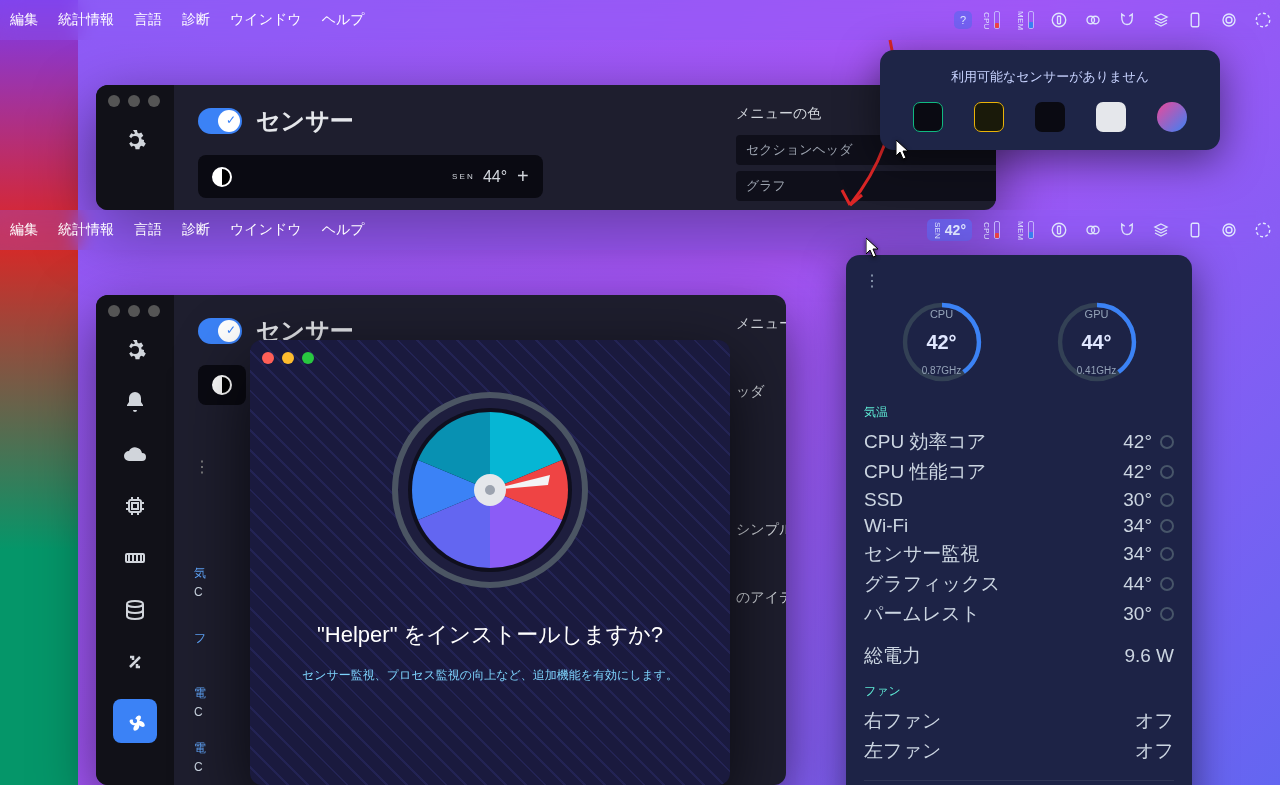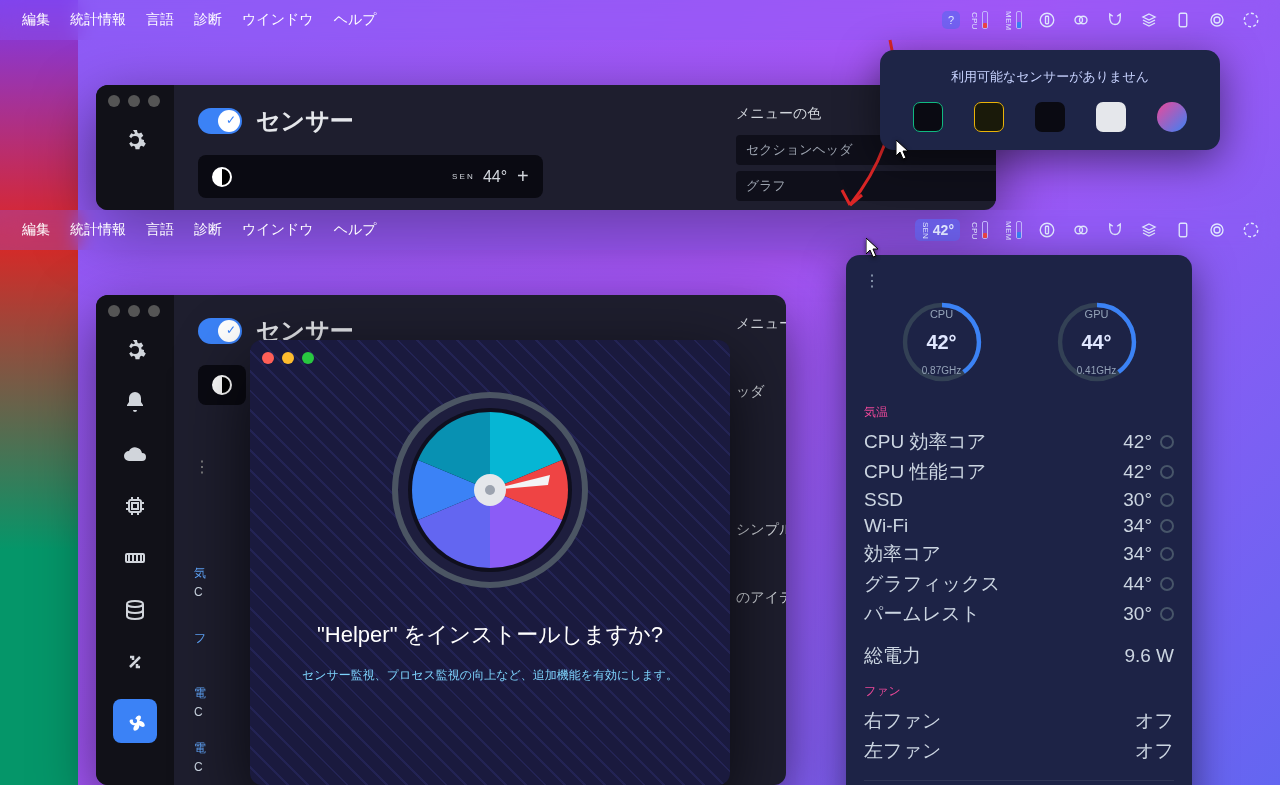--- a/index.html
+++ b/index.html
@@ -1,20 +1,20 @@
 <!DOCTYPE html>
 <html><head>
 <meta charset="utf-8">
 <style>
 * { margin: 0; padding: 0; box-sizing: border-box; font-family: -apple-system, "Hiragino Sans", sans-serif; }
 body { width: 1280px; height: 785px; overflow: hidden; position: relative; background: linear-gradient(135deg, #8b5cf6 0%, #a855f7 50%, #6366f1 100%); }
 .bg-strip { position: absolute; left: 0; width: 78px; height: 100%; background: linear-gradient(180deg, #7c3aed 0%, #dc2626 30%, #059669 70%); z-index: 0; }
 
 
-.menubar { position: absolute; height: 40px; width: 100%; display: flex; align-items: center; padding: 0 12px; color: #fff; font-size: 14px; background: rgba(139,92,246,0.3); backdrop-filter: blur(10px); z-index: 10; }
+.menubar { position: absolute; height: 40px; width: 100%; display: flex; align-items: center; padding: 0 0; color: #fff; font-size: 14px; background: rgba(139,92,246,0.3); backdrop-filter: blur(10px); z-index: 10; }
 .menubar-1 { top: 0; }
 .menubar-2 { top: 210px; }
 .menubar .menu-item { padding: 4px 10px; cursor: pointer; }
 .menubar .spacer { flex: 1; }
 .menubar .status-item { padding: 3px 6px; margin: 0 2px; display: flex; align-items: center; gap: 3px; border-radius: 5px; font-size: 11px; color: #e0e7ff; }
 .menubar .status-item.selected { background: rgba(99,102,241,0.7); }
 .menubar .status-item .vert { writing-mode: vertical-rl; font-size: 8px; letter-spacing: -1px; }
 .bar-indicator { width: 6px; height: 18px; border: 1.5px solid #c4b5fd; border-radius: 2px; position: relative; }
 .bar-indicator::after { content: ''; position: absolute; bottom: 0; left: 0; right: 0; height: 30%; background: #ef4444; border-radius: 1px; }
 .bar-indicator.blue::after { background: #3b82f6; height: 40%; }
@@ -56,21 +56,21 @@
 .sensor-panel { position: absolute; top: 255px; left: 846px; width: 346px; background: #1d2346; border-radius: 14px; padding: 16px 18px; z-index: 15; color: #c7d2fe; box-shadow: 0 10px 40px rgba(0,0,0,0.5); }
 .panel-dots { color: #94a3b8; font-size: 16px; margin-bottom: 8px; cursor: pointer; }
 .gauges { display: flex; justify-content: space-around; margin-bottom: 18px; }
 .gauge { width: 88px; height: 88px; position: relative; }
 .gauge svg { width: 100%; height: 100%; }
 .gauge-text { position: absolute; inset: 0; display: flex; flex-direction: column; align-items: center; justify-content: center; gap: 11px; }
 .gauge-name { font-size: 11px; color: #94a3b8; }
 .gauge-val { font-size: 20px; font-weight: 600; color: #e0e7ff; }
 .gauge-sub { font-size: 10px; color: #94a3b8; }
 .panel-section { margin-bottom: 12px; }
-.panel-section h4 { font-size: 12px; color: #ec4899; font-weight: 500; margin-bottom: 6px; }
+.panel-section h4 { font-size: 12px; color: #5eead4; font-weight: 500; margin-bottom: 6px; }
 .data-row { display: flex; justify-content: space-between; align-items: center; font-size: 19px; padding: 2px 0; color: #cbd5e1; }
 .data-row .ring { width: 14px; height: 14px; border: 2px solid #475569; border-radius: 50%; margin-left: 8px; }
 .data-row .val-wrap { display: flex; align-items: center; }
 .panel-apps { display: flex; justify-content: space-around; margin-top: 14px; padding-top: 12px; border-top: 1px solid rgba(255,255,255,0.08); }
 
 
 .install-dialog { position: absolute; top: 340px; left: 250px; width: 480px; height: 445px; background: #1a1a3e; border-radius: 12px; overflow: hidden; z-index: 20; box-shadow: 0 25px 70px rgba(0,0,0,0.7); }
 .install-dialog::before { content: ''; position: absolute; inset: 0; background: repeating-linear-gradient(45deg, transparent, transparent 12px, rgba(99,102,241,0.12) 12px, rgba(99,102,241,0.12) 14px); }
 .install-dialog .traffic { top: 12px; left: 12px; }
 .install-dialog .traffic span:nth-child(1){background:#ff5f57;} 
@@ -409,21 +409,21 @@
           </span>
         </div>
         <div class="data-row">
           <span>Wi-Fi</span>
           <span class="val-wrap">
             <span>34°</span>
             <span class="ring"></span>
           </span>
         </div>
         <div class="data-row">
-          <span>効率コア</span>
+          <span>センサー監視</span>
           <span class="val-wrap">
             <span>34°</span>
             <span class="ring"></span>
           </span>
         </div>
         <div class="data-row">
           <span>グラフィックス</span>
           <span class="val-wrap">
             <span>44°</span>
             <span class="ring"></span>

